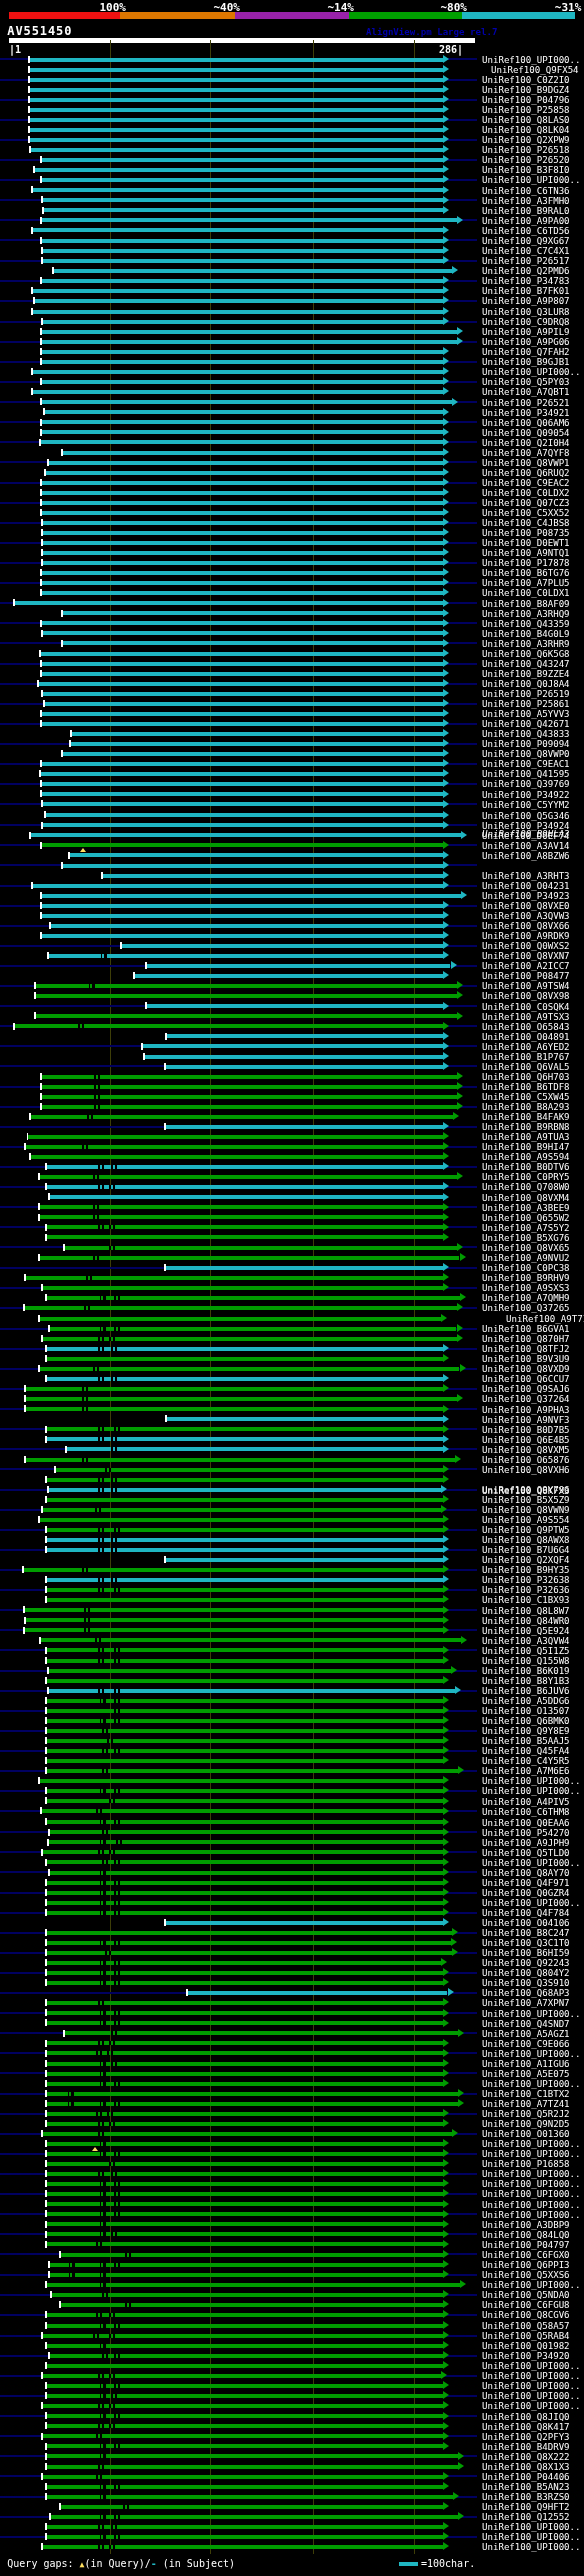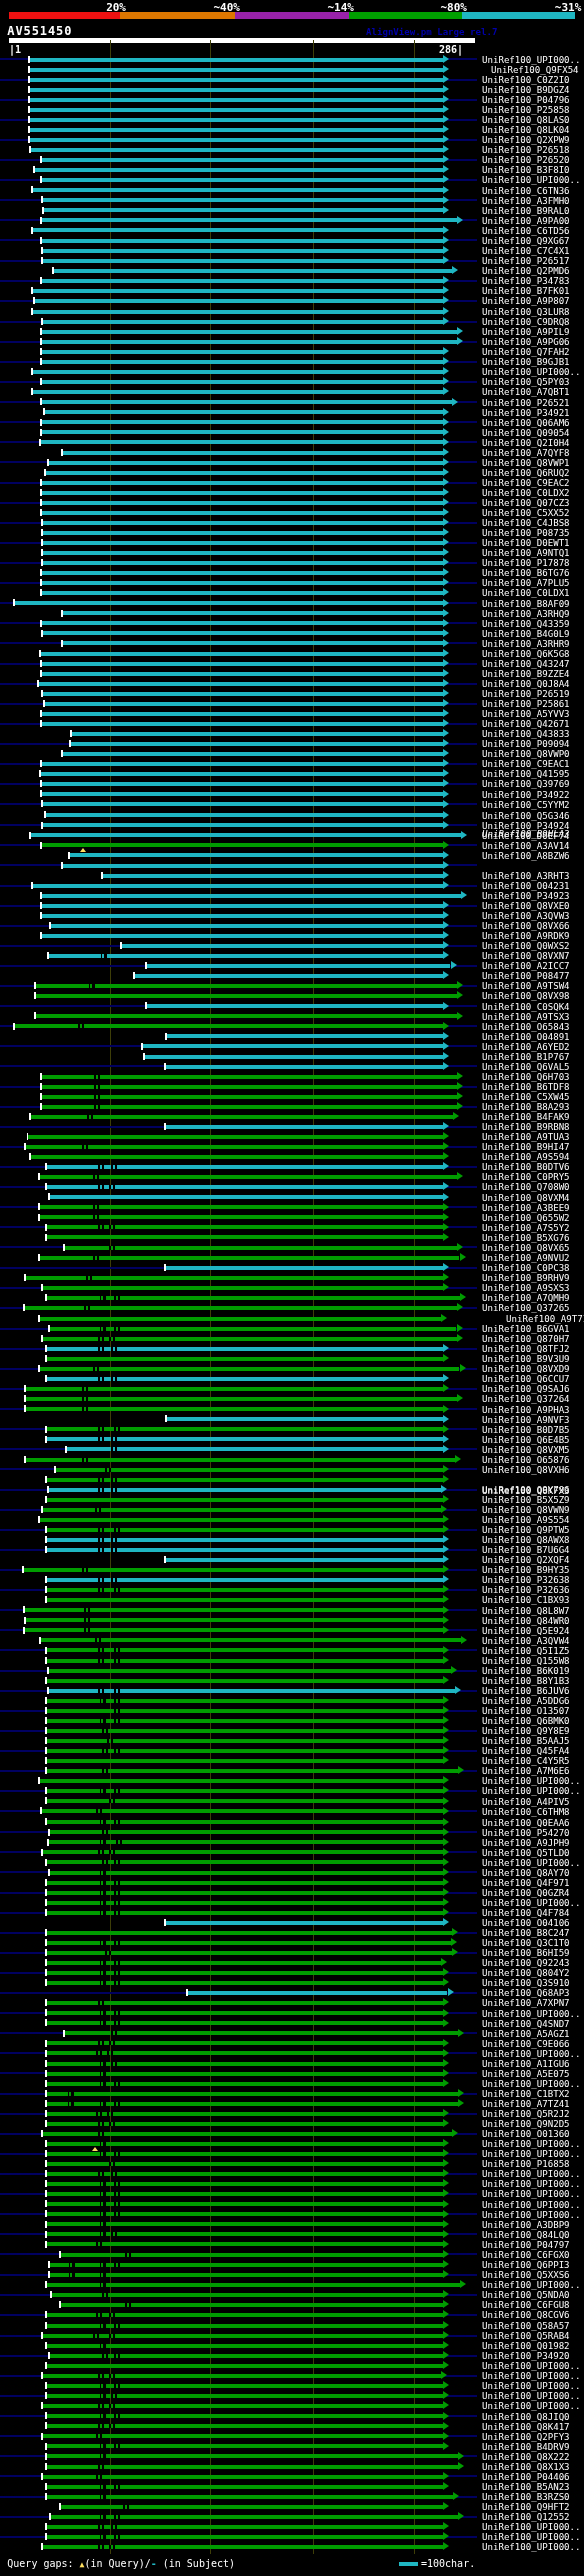--- a/index.html
+++ b/index.html
@@ -26,21 +26,21 @@
   .footer-legend-label{position:absolute;left:421px;top:2558px;color:#fff;font-size:10px;}
   .tri-glyph{color:#ffe060;font-size:8.2px;}
   .dash-glyph{color:#1fb6c2;font-weight:bold;}
 </style>
 </head>
 <body>
 
 <div class="screen">
 
   <div id="scale-labels">
-      <div class="scale-label" style="right: 459px;">20%</div>
+      <div class="scale-label" style="right: 459px;">100%</div>
       <div class="scale-label" style="right: 345px;">~40%</div>
       <div class="scale-label" style="right: 231px;">~14%</div>
       <div class="scale-label" style="right: 118px;">~80%</div>
       <div class="scale-label" style="right: 3.7px;">~31%</div>
     </div>
   <div id="scale-segments">
       <div class="scale-seg" style="left: 9.1px; width: 111px; background: rgb(238, 17, 17);"></div>
       <div class="scale-seg" style="left: 120px; width: 115px; background: rgb(221, 119, 0);"></div>
       <div class="scale-seg" style="left: 235px; width: 114px; background: rgb(153, 34, 170);"></div>
       <div class="scale-seg" style="left: 349px; width: 113px; background: rgb(0, 160, 0);"></div>

